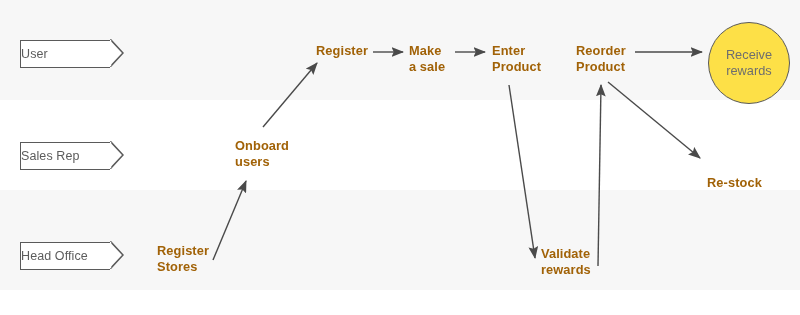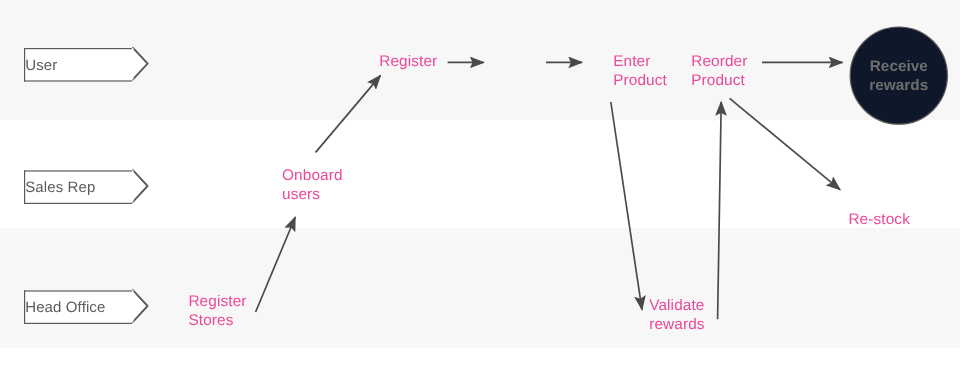--- a/index.html
+++ b/index.html
@@ -42,39 +42,39 @@
     position: absolute;
     right: -14px;
     top: -1.6px;
     width: 14px;
     height: 28px;
   }
   .node-text {
     position: absolute;
     font-size: 12.8px;
     line-height: 16px;
-    color: #ec4899;
+    color: #a16207;
     white-space: pre-line;
     letter-spacing: 0.1px;
+    font-weight: bold;
   }
   .circle-node {
     position: absolute;
     box-sizing: border-box;
     border: 1.6px solid #5a5a5a;
     border-radius: 50%;
-    background: #0f172a;
+    background: #fde047;
     display: flex;
     align-items: center;
     justify-content: center;
     text-align: center;
     font-size: 12.8px;
     line-height: 16px;
     color: #6e6e6e;
     white-space: pre-line;
-    font-weight: bold;
   }
   svg.edges {
     position: absolute;
     left: 0;
     top: 0;
     width: 800px;
     height: 315px;
     pointer-events: none;
   }
 </style>
@@ -123,21 +123,23 @@
 
   <div class="lane-label" id="lane-label-2" style="left: 20px; top: 242px; width: 90px;">
     <span>Head Office</span>
     <svg class="chev" viewBox="0 0 14 28" preserveAspectRatio="none">
       <path d="M0,0 L13,14 L0,28" fill="#ffffff" stroke="#5a5a5a" stroke-width="1.6" stroke-linejoin="miter"></path>
       <line x1="0" y1="0.8" x2="0" y2="27.2" stroke="#ffffff" stroke-width="2.4"></line>
     </svg>
   </div>
 
   <div class="node-text" id="node-0" style="left: 316px; top: 43px;">Register</div>
-  <div class="node-text" id="node-2" style="left: 492px; top: 43px; margin-left: 19px;">Enter
+  <div class="node-text" id="node-1" style="left: 409px; top: 43px;">Make
+a sale</div>
+  <div class="node-text" id="node-2" style="left: 492px; top: 43px;">Enter
 Product</div>
   <div class="node-text" id="node-3" style="left: 576px; top: 43px;">Reorder
 Product</div>
   <div class="circle-node" id="node-4" style="left: 708px; top: 22px; width: 82px; height: 82px;">Receive
 rewards</div>
   <div class="node-text" id="node-5" style="left: 235px; top: 138px;">Onboard
 users</div>
   <div class="node-text" id="node-6" style="left: 707px; top: 147px; margin-top: 28px;">Re-stock</div>
   <div class="node-text" id="node-7" style="left: 157px; top: 243px;">Register
 Stores</div>

